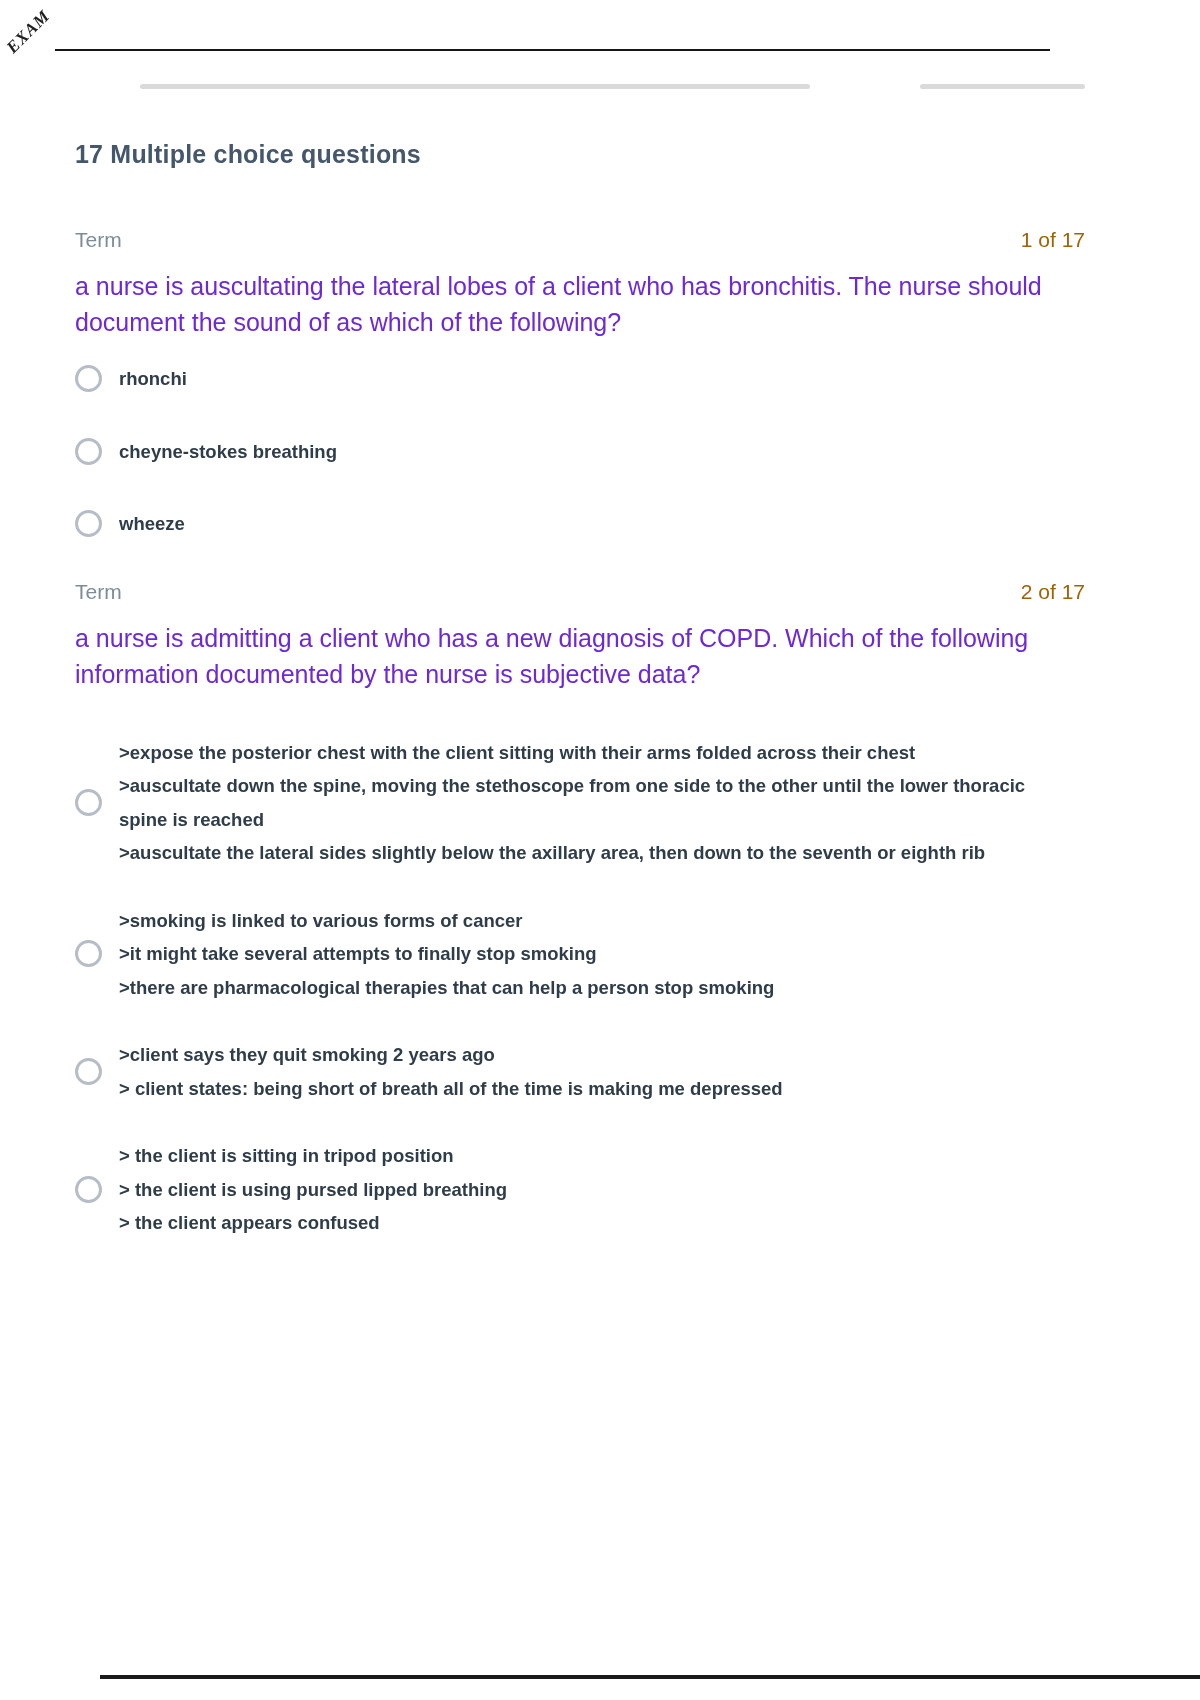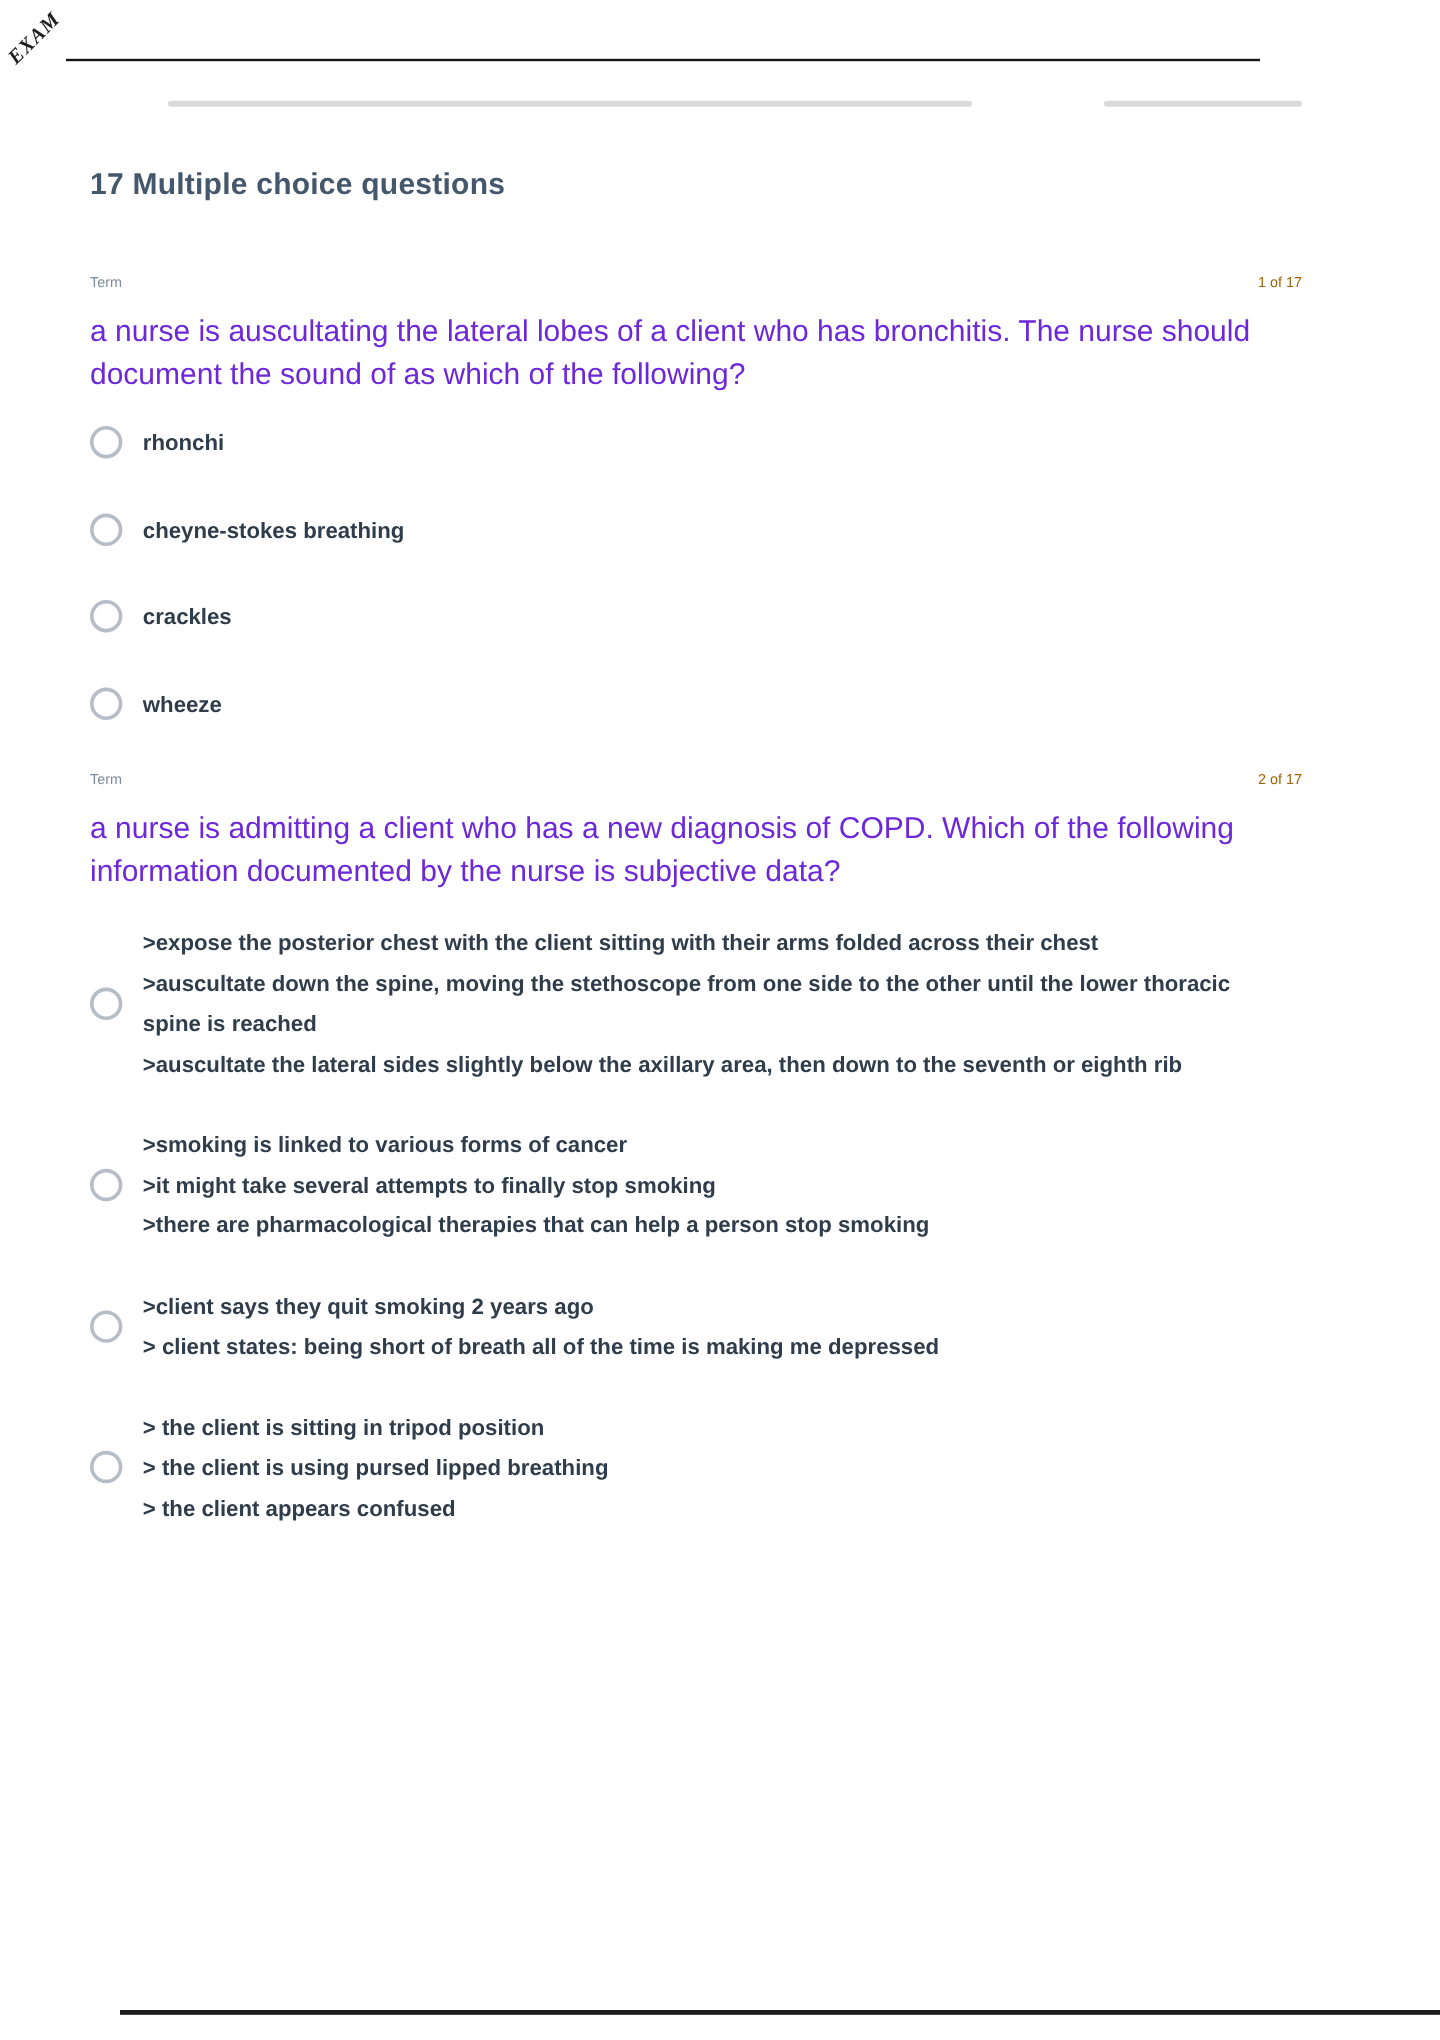--- a/index.html
+++ b/index.html
@@ -37,33 +37,33 @@
   }
 
   .page-title {
     margin:0 0 59px 0;
     font-size:25px; font-weight:bold;
     color:#44576b; letter-spacing:0.2px;
   }
 
   .term-row {
     display:flex; justify-content:space-between; align-items:flex-end;
-    font-size:12px; color:#7e8c9a;
+    font-size:21px; color:#7e8c9a;
     margin-bottom:16px;
   }
   .term-label { font-weight:500; }
   .term-counter { color:#a16207; }
 
   .question {
     margin:0 0 22px 0;
     font-size:25px; line-height:36px;
     color:#6d28d9;
     max-width:1000px;
   }
-  .q2 .question { margin-bottom:25px; }
+  .q2 .question { margin-bottom:44px; }
 
   .options { margin:0; padding:0; }
 
   .option {
     display:flex; align-items:center;
     margin-bottom:39px;
     cursor:pointer;
   }
   .option.multi { margin-bottom:34px; }
 
@@ -120,26 +120,20 @@
       </div>
       <div class="option">
         <span class="radio"></span>
         <div class="opt-text">
           <div class="opt-line">cheyne-stokes breathing</div>
         </div>
       </div>
       <div class="option">
         <span class="radio"></span>
         <div class="opt-text">
-          <div class="opt-line">crackles</div>
-        </div>
-      </div>
-      <div class="option">
-        <span class="radio"></span>
-        <div class="opt-text">
           <div class="opt-line">wheeze</div>
         </div>
       </div>
     </div>
   </section>
 
   <section class="q2">
     <div class="term-row">
       <span class="term-label">Term</span>
       <span class="term-counter">2 of 17</span>

